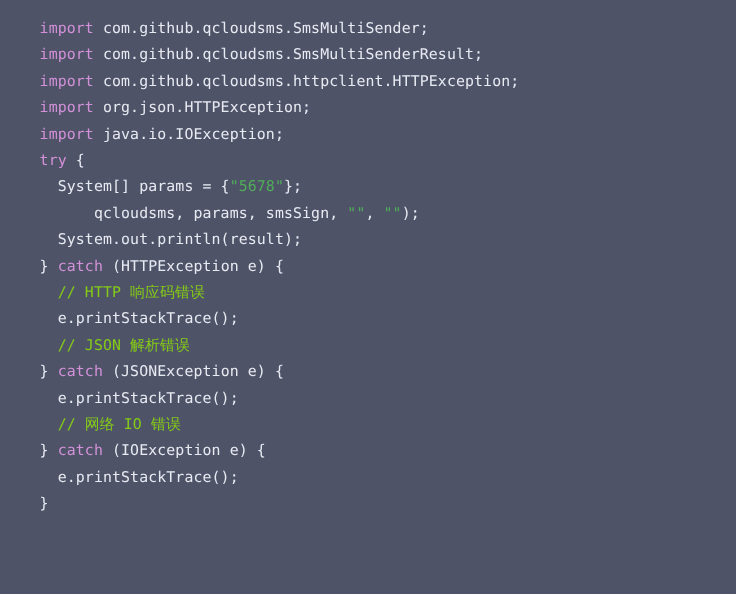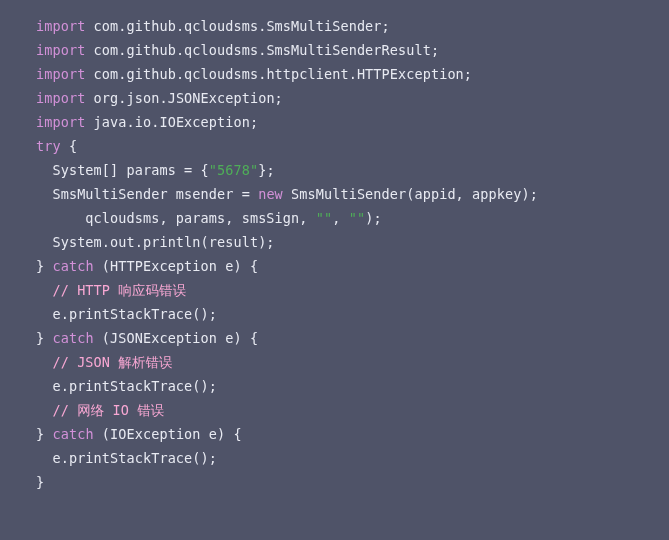--- a/index.html
+++ b/index.html
@@ -23,40 +23,39 @@
   .code-line {
     height: 24px;
     white-space: pre;
     color: #e8eaf2;
     padding-left: 36px;
     box-sizing: border-box;
   }
   .tok { white-space: pre; }
   .tok-keyword { color: #d291d8; }
   .tok-string  { color: #4fae58; }
-  .tok-comment { color: #f9a8d4; }
+  .tok-comment { color: #84cc16; }
   .tok-plain   { color: #e8eaf2; }
 </style>
 </head>
 <body>
 
 <div id="code-block" style="background: rgb(79, 83, 104);">
     <div class="code-line"><span class="tok tok-keyword">import</span><span class="tok tok-plain"> com.github.qcloudsms.SmsMultiSender;</span></div>
     <div class="code-line"><span class="tok tok-keyword">import</span><span class="tok tok-plain"> com.github.qcloudsms.SmsMultiSenderResult;</span></div>
     <div class="code-line"><span class="tok tok-keyword">import</span><span class="tok tok-plain"> com.github.qcloudsms.httpclient.HTTPException;</span></div>
-    <div class="code-line"><span class="tok tok-keyword">import</span><span class="tok tok-plain"> org.json.JSONException;</span></div>
+    <div class="code-line"><span class="tok tok-keyword">import</span><span class="tok tok-plain"> org.json.HTTPException;</span></div>
     <div class="code-line"><span class="tok tok-keyword">import</span><span class="tok tok-plain"> java.io.IOException;</span></div>
     <div class="code-line"><span class="tok tok-keyword">try</span><span class="tok tok-plain"> {</span></div>
     <div class="code-line"><span class="tok tok-plain">  System[] params = {</span><span class="tok tok-string">"5678"</span><span class="tok tok-plain">};</span></div>
-    <div class="code-line"><span class="tok tok-plain">  SmsMultiSender msender = </span><span class="tok tok-keyword">new</span><span class="tok tok-plain"> SmsMultiSender(appid, appkey);</span></div>
     <div class="code-line"><span class="tok tok-plain">      qcloudsms, params, smsSign, </span><span class="tok tok-string">""</span><span class="tok tok-plain">, </span><span class="tok tok-string">""</span><span class="tok tok-plain">);</span></div>
     <div class="code-line"><span class="tok tok-plain">  System.out.println(result);</span></div>
     <div class="code-line"><span class="tok tok-plain">} </span><span class="tok tok-keyword">catch</span><span class="tok tok-plain"> (HTTPException e) {</span></div>
     <div class="code-line"><span class="tok tok-comment">  // HTTP 响应码错误</span></div>
     <div class="code-line"><span class="tok tok-plain">  e.printStackTrace();</span></div>
+    <div class="code-line"><span class="tok tok-comment">  // JSON 解析错误</span></div>
     <div class="code-line"><span class="tok tok-plain">} </span><span class="tok tok-keyword">catch</span><span class="tok tok-plain"> (JSONException e) {</span></div>
-    <div class="code-line"><span class="tok tok-comment">  // JSON 解析错误</span></div>
     <div class="code-line"><span class="tok tok-plain">  e.printStackTrace();</span></div>
     <div class="code-line"><span class="tok tok-comment">  // 网络 IO 错误</span></div>
     <div class="code-line"><span class="tok tok-plain">} </span><span class="tok tok-keyword">catch</span><span class="tok tok-plain"> (IOException e) {</span></div>
     <div class="code-line"><span class="tok tok-plain">  e.printStackTrace();</span></div>
     <div class="code-line"><span class="tok tok-plain">}</span></div>
   </div>
 
 </body></html>

